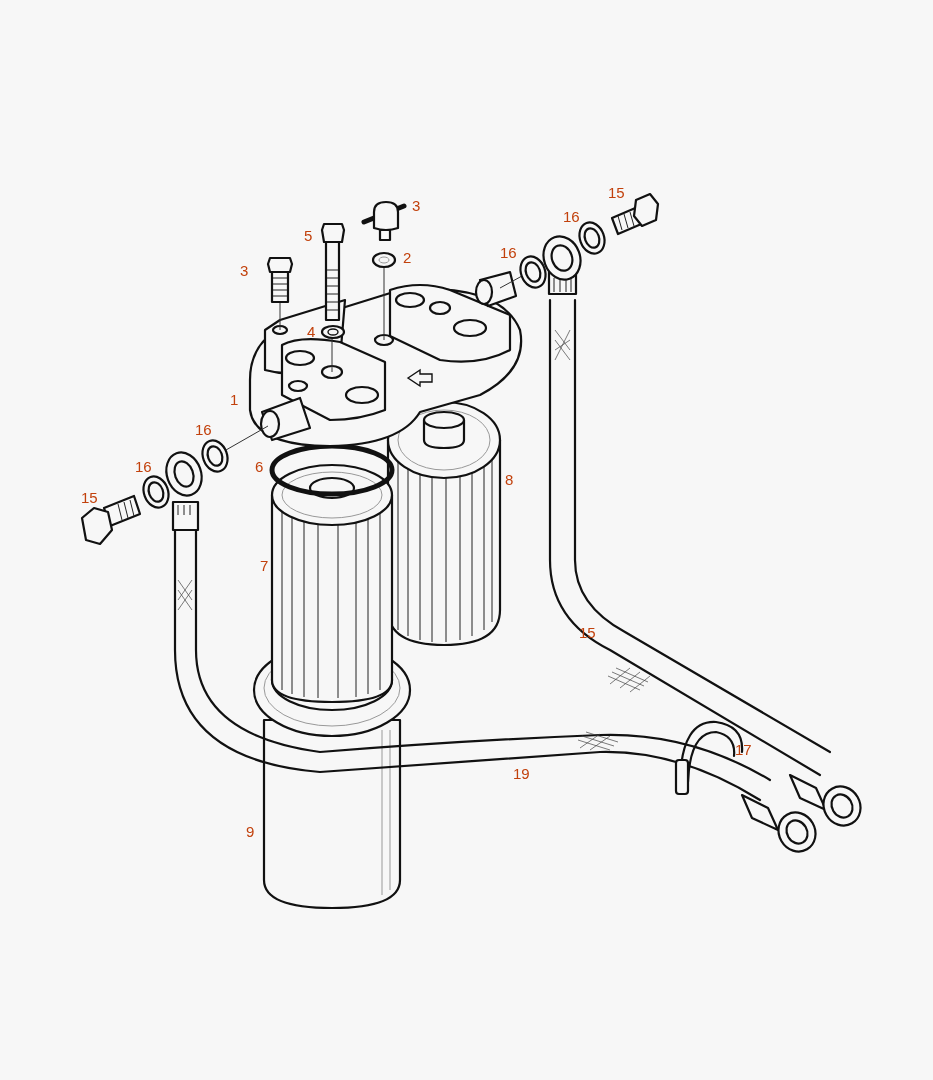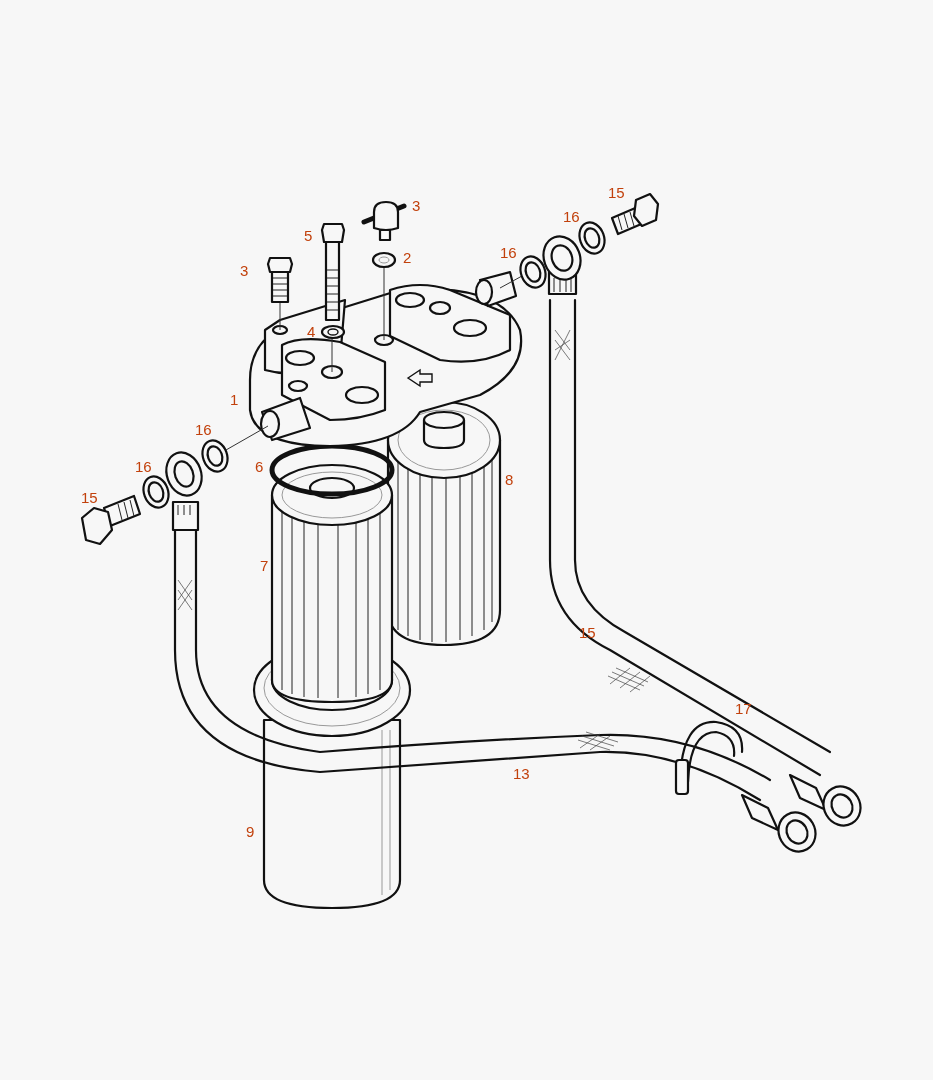--- a/index.html
+++ b/index.html
@@ -215,21 +215,21 @@
 <span class="callout" style="left:230px;top:392px">1</span>
 <span class="callout" style="left:403px;top:250px">2</span>
 <span class="callout" style="left:412px;top:198px">3</span>
 <span class="callout" style="left:307px;top:324px">4</span>
 <span class="callout" style="left:304px;top:228px">5</span>
 <span class="callout" style="left:255px;top:459px">6</span>
 <span class="callout" style="left:260px;top:558px">7</span>
 <span class="callout" style="left:505px;top:472px">8</span>
 <span class="callout" style="left:246px;top:824px">9</span>
 <span class="callout" style="left:240px;top:263px">3</span>
-<span class="callout" style="left:513px;top:766px">13</span>
+<span class="callout" style="left:513px;top:766px">19</span>
 <span class="callout" style="left:579px;top:625px">15</span>
 <span class="callout" style="left:608px;top:185px">15</span>
 <span class="callout" style="left:81px;top:490px">15</span>
 <span class="callout" style="left:563px;top:209px">16</span>
 <span class="callout" style="left:500px;top:245px">16</span>
 <span class="callout" style="left:195px;top:422px">16</span>
 <span class="callout" style="left:135px;top:459px">16</span>
-<span class="callout" style="left:735px;top:701px">17</span>
+<span class="callout" style="left:735px;top:742px">17</span>
 
 </body></html>

